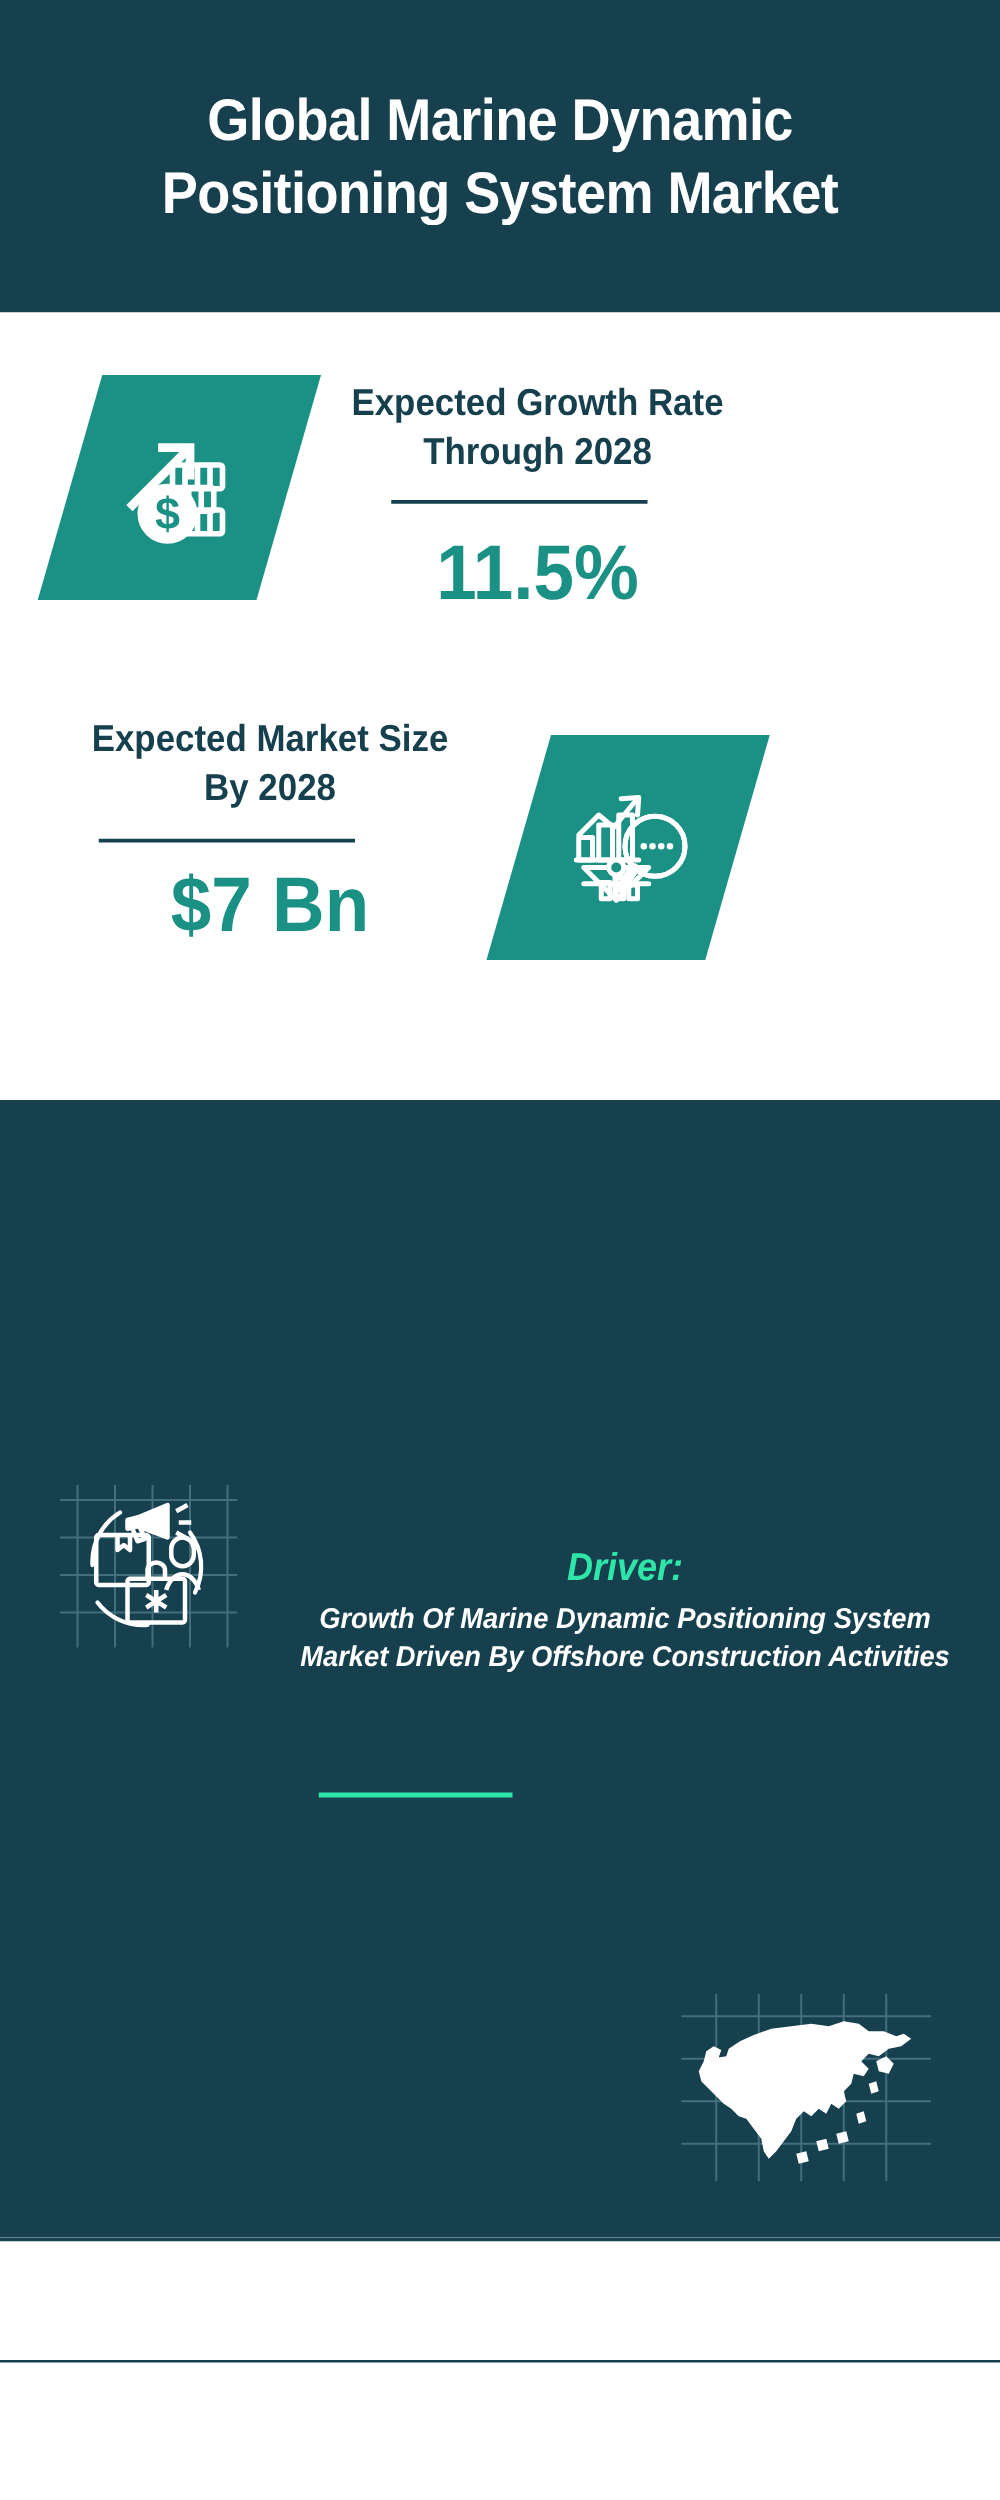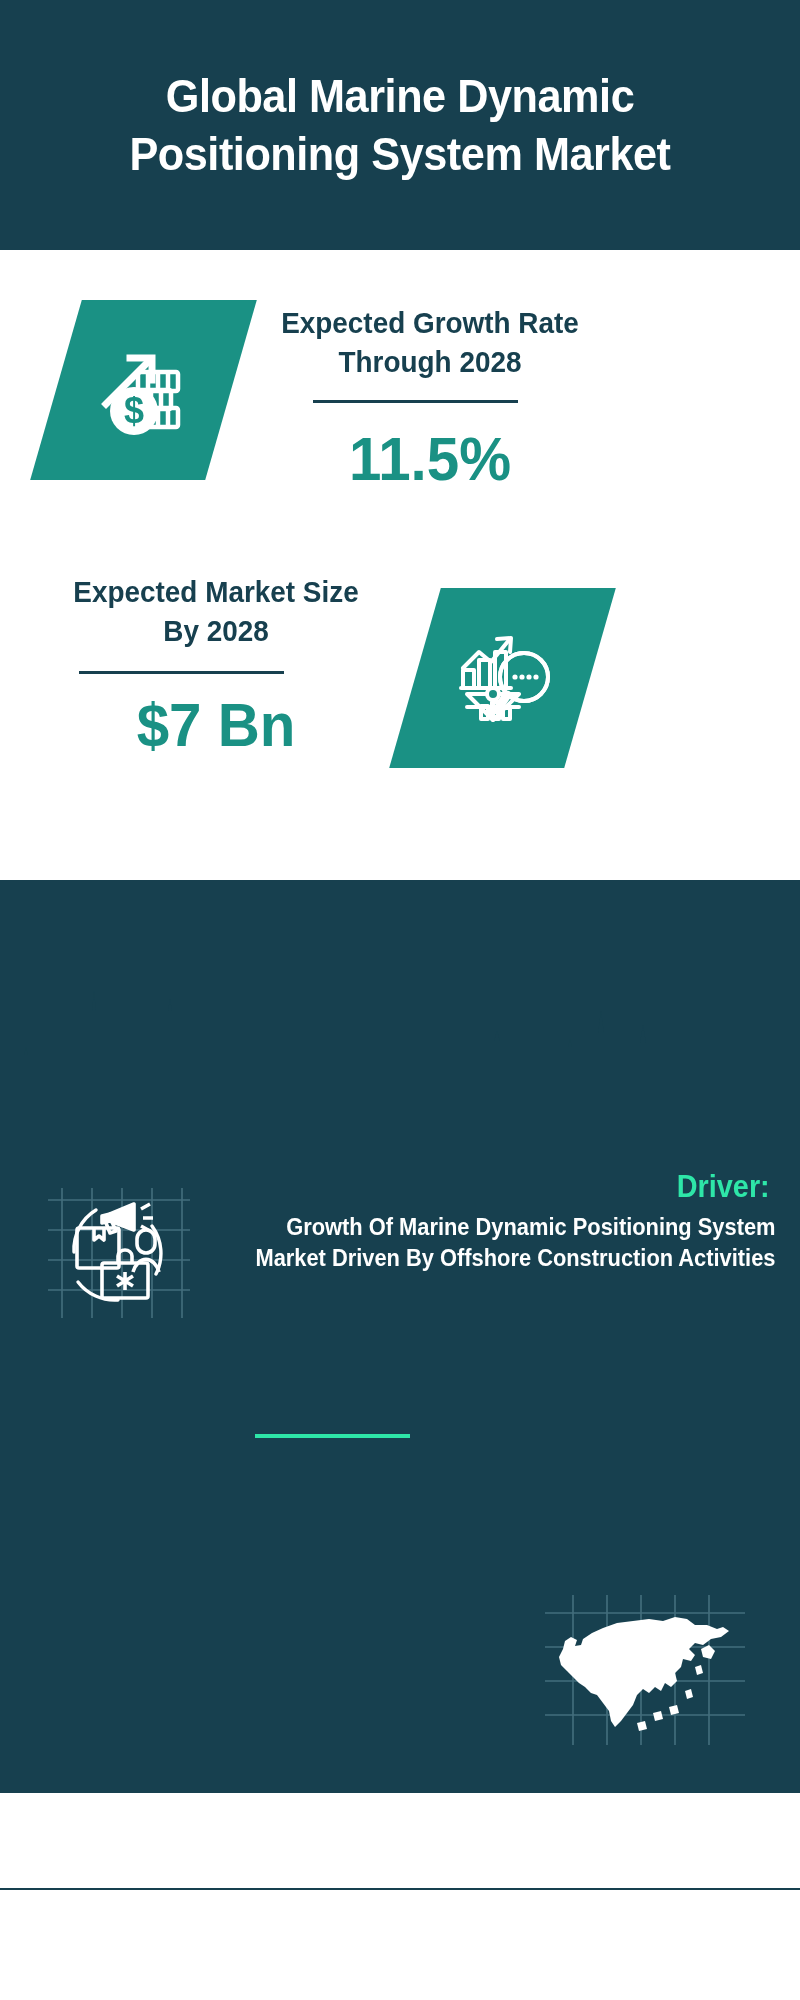--- a/index.html
+++ b/index.html
@@ -77,21 +77,21 @@
   .size-rule  { left:79px; top:671px; width:205px; }
   .size-value { left:46px; top:694px; width:340px; }
 
   
   .dark-body {
     position:absolute; left:0; top:880px; width:800px; height:910px;
     background:#17404f;
   }
   .skyline { position:absolute; left:0; top:985px; width:800px; height:115px; }
   .driver-icon { position:absolute; left:40px; top:1178px; width:150px; height:150px; }
-  .driver-text-wrap { position:absolute; left:210px; top:1168px; width:580px; text-align:right; }
+  .driver-text-wrap { position:absolute; left:210px; top:1235px; width:580px; text-align:center;font-style:italic; }
   .driver-title {
     color:#2ee6a8; font-weight:bold; font-size:31px; line-height:1.25;
     transform:scaleX(0.93); display:block;
   }
   .driver-body {
     color:#ffffff; font-weight:bold; font-size:23px; line-height:1.35;
     transform:scaleX(0.95); display:block; margin-top:5px;
   }
 
   .mint-divider {

